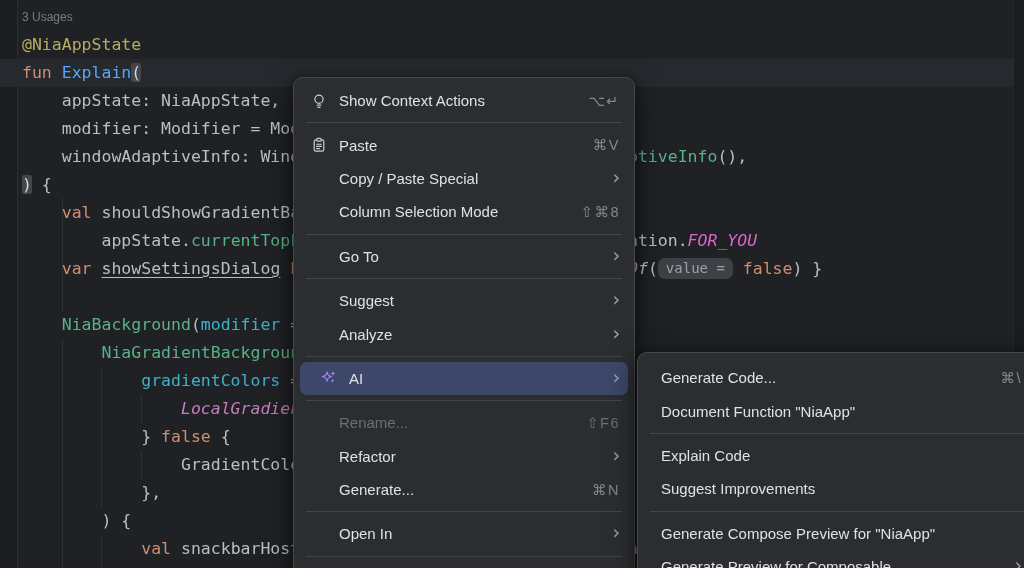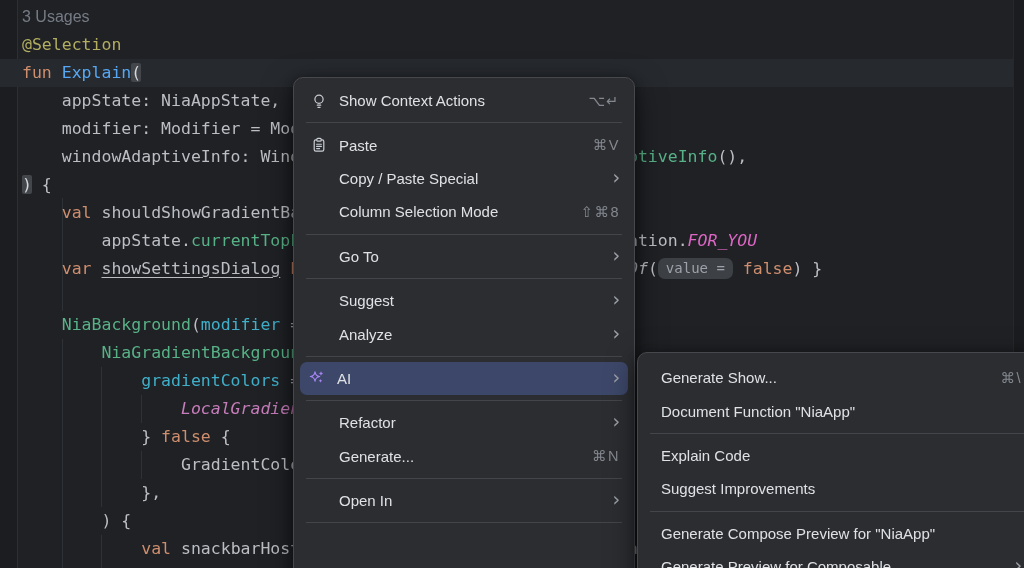--- a/index.html
+++ b/index.html
@@ -35,21 +35,21 @@
   .gutter{position:absolute;left:0;top:0;width:18px;height:568px;background:var(--gutter);
           border-right:1px solid #2c2f33;}
   .scroll-strip{position:absolute;right:0;top:0;width:11px;height:568px;background:#1a1c1f;
           border-left:1px solid #26282c;}
   .current-line{position:absolute;left:0;top:59px;width:1013px;height:28px;background:var(--curline);}
   .iguide{position:absolute;width:1px;background:#2e3136;}
   
   #code-layer{position:absolute;left:0;top:0;width:1013px;height:568px;}
   .cl{position:absolute;left:22px;height:28px;line-height:28px;white-space:pre;
       font-family:"DejaVu Sans Mono",monospace;font-size:16.5px;color:var(--txt);}
-  .cl.hint-line{font-family:"Liberation Sans","DejaVu Sans",sans-serif;font-size:16px;color:var(--hint);}
+  .cl.hint-line{font-family:"Liberation Sans","DejaVu Sans",sans-serif;font-size:12px;color:var(--hint);}
   .tok-txt{color:var(--txt);}
   .tok-kw{color:var(--kw);}
   .tok-fn{color:var(--fn);}
   .tok-ann{color:var(--ann);}
   .tok-call{color:var(--call);}
   .tok-arg{color:var(--arg);}
   .tok-prop{color:var(--prop);font-style:italic;}
   .tok-enum{color:var(--enum);font-style:italic;text-align:right;}
   .tok-itl{color:var(--txt);font-style:italic;}
   .tok-und{color:var(--txt);text-decoration:underline;text-underline-offset:3px;}
@@ -64,40 +64,40 @@
   #context-menu{left:293px;top:77px;width:342px;height:520px;}
   #ai-submenu{left:637px;top:352px;width:400px;height:240px;padding-top:8px;}
   .mi{display:flex;align-items:center;height:33.4px;padding:0 14px 0 17px;cursor:default;}
   #ai-submenu .mi{padding-left:23px;}
   .mi .ic{width:16px;height:16px;flex:0 0 16px;margin-right:12px;display:flex;align-items:center;justify-content:center;}
   .mi .lbl{white-space:nowrap;}
   .mi .sc{margin-left:auto;color:var(--menusc);font-size:14.5px;letter-spacing:1.5px;white-space:nowrap;}
   .mi .chev{margin-left:auto;color:var(--chev);font-size:19px;line-height:1;
       font-family:"DejaVu Sans",sans-serif;transform:translateY(-1px);}
   .mi.disabled .lbl,.mi.disabled .sc{color:var(--menudis);}
-  .mi.selected{background:var(--sel);border-radius:7px;margin:0 6px;padding-left:9px;padding-right:8px;text-align:center;}
+  .mi.selected{background:var(--sel);border-radius:7px;margin:0 6px;padding-left:21px;padding-right:8px;text-align:center;}
   .msep{height:1px;background:var(--sep);margin:5px 12px;}
 </style>
 </head>
 <body>
 
 <div class="screen">
   <div class="gutter"></div>
   <div class="current-line"></div>
 
   <div class="iguide" style="left:62px;top:198px;height:113px;"></div>
   <div class="iguide" style="left:62px;top:339px;height:229px;"></div>
   <div class="iguide" style="left:101px;top:367px;height:140px;"></div>
   <div class="iguide" style="left:101px;top:535px;height:33px;"></div>
   <div class="iguide" style="left:141px;top:395px;height:28px;"></div>
   <div class="iguide" style="left:141px;top:451px;height:28px;"></div>
 
   <div id="code-layer">
       <div class="cl hint-line" style="top: 3px;"><span class="tok-hint">3 Usages</span></div>
-      <div class="cl" style="top: 31px;"><span class="tok-ann">@Selection</span></div>
+      <div class="cl" style="top: 31px;"><span class="tok-ann">@NiaAppState</span></div>
       <div class="cl" style="top: 59px;"><span class="tok-kw">fun </span><span class="tok-fn">Explain</span><span class="tok-brace">(</span></div>
       <div class="cl" style="top: 87px;"><span class="tok-txt">    appState: NiaAppState,</span></div>
       <div class="cl" style="top: 115px;"><span class="tok-txt">    modifier: Modifier = Modifier,</span></div>
       <div class="cl" style="top: 143px;"><span class="tok-txt">    windowAdaptiveInfo: WindowAdaptiveInfo = </span><span class="tok-call">currentWindowAdaptiveInfo</span><span class="tok-txt">(),</span></div>
       <div class="cl" style="top: 171px;"><span class="tok-brace">)</span><span class="tok-txt"> {</span></div>
       <div class="cl" style="top: 199px;"><span class="tok-txt">    </span><span class="tok-kw">val </span><span class="tok-txt">shouldShowGradientBackground =</span></div>
       <div class="cl" style="top: 227px;"><span class="tok-txt">        appState.</span><span class="tok-call">currentTopLevelDestination</span><span class="tok-txt"> == TopLevelDestination.</span><span class="tok-enum">FOR_YOU</span></div>
       <div class="cl" style="top: 255px;"><span class="tok-txt">    </span><span class="tok-kw">var </span><span class="tok-und">showSettingsDialog</span><span class="tok-txt"> </span><span class="tok-kw">by</span><span class="tok-txt"> </span><span class="tok-call">rememberSaveable</span><span class="tok-txt"> { </span><span class="tok-itl">mutableStateOf</span><span class="tok-txt">(</span><span class="tok-chip">value =</span><span class="tok-txt"> </span><span class="tok-kw">false</span><span class="tok-txt">) }</span></div>
       <div class="cl" style="top: 283px;"></div>
       <div class="cl" style="top: 311px;"><span class="tok-txt">    </span><span class="tok-call">NiaBackground</span><span class="tok-txt">(</span><span class="tok-arg">modifier</span><span class="tok-txt"> = modifier) {</span></div>
@@ -169,41 +169,46 @@
           <svg viewBox="0 0 16 16" width="16" height="16">
             <path d="M6 1.8C6.4 4.6 7.9 6.1 10.7 6.5 7.9 6.9 6.4 8.4 6 11.2 5.6 8.4 4.1 6.9 1.3 6.5 4.1 6.1 5.6 4.6 6 1.8Z" fill="none" stroke="#a685f2" stroke-width="1.2" stroke-linejoin="round"></path>
             <path d="M12 1C12.2 2.5 13 3.3 14.5 3.5 13 3.7 12.2 4.5 12 6 11.8 4.5 11 3.7 9.5 3.5 11 3.3 11.8 2.5 12 1Z" fill="#a685f2"></path>
             <path d="M11.5 8.8C11.67 10 12.3 10.6 13.5 10.8 12.3 11 11.67 11.6 11.5 12.8 11.33 11.6 10.7 11 9.5 10.8 10.7 10.6 11.33 10 11.5 8.8Z" fill="#a685f2"></path>
           </svg>
         </span>
         <span class="lbl">AI</span>
         <span class="chev">›</span>
       </div>
       <div class="msep"></div>
+      <div class="mi disabled">
+        <span class="ic"></span>
+        <span class="lbl">Rename...</span>
+        <span class="sc">⇧F6</span>
+      </div>
       <div class="mi">
         <span class="ic"></span>
         <span class="lbl">Refactor</span>
         <span class="chev">›</span>
       </div>
       <div class="mi">
         <span class="ic"></span>
         <span class="lbl">Generate...</span>
         <span class="sc">⌘N</span>
       </div>
       <div class="msep"></div>
       <div class="mi">
         <span class="ic"></span>
         <span class="lbl">Open In</span>
         <span class="chev">›</span>
       </div>
       <div class="msep"></div>
     </div>
   <div class="menu" id="ai-submenu">
       <div class="mi">
-        <span class="lbl">Generate Show...</span>
+        <span class="lbl">Generate Code...</span>
         <span class="sc">⌘\</span>
       </div>
       <div class="mi">
         <span class="lbl">Document Function "NiaApp"</span>
       </div>
       <div class="msep"></div>
       <div class="mi">
         <span class="lbl">Explain Code</span>
       </div>
       <div class="mi">

